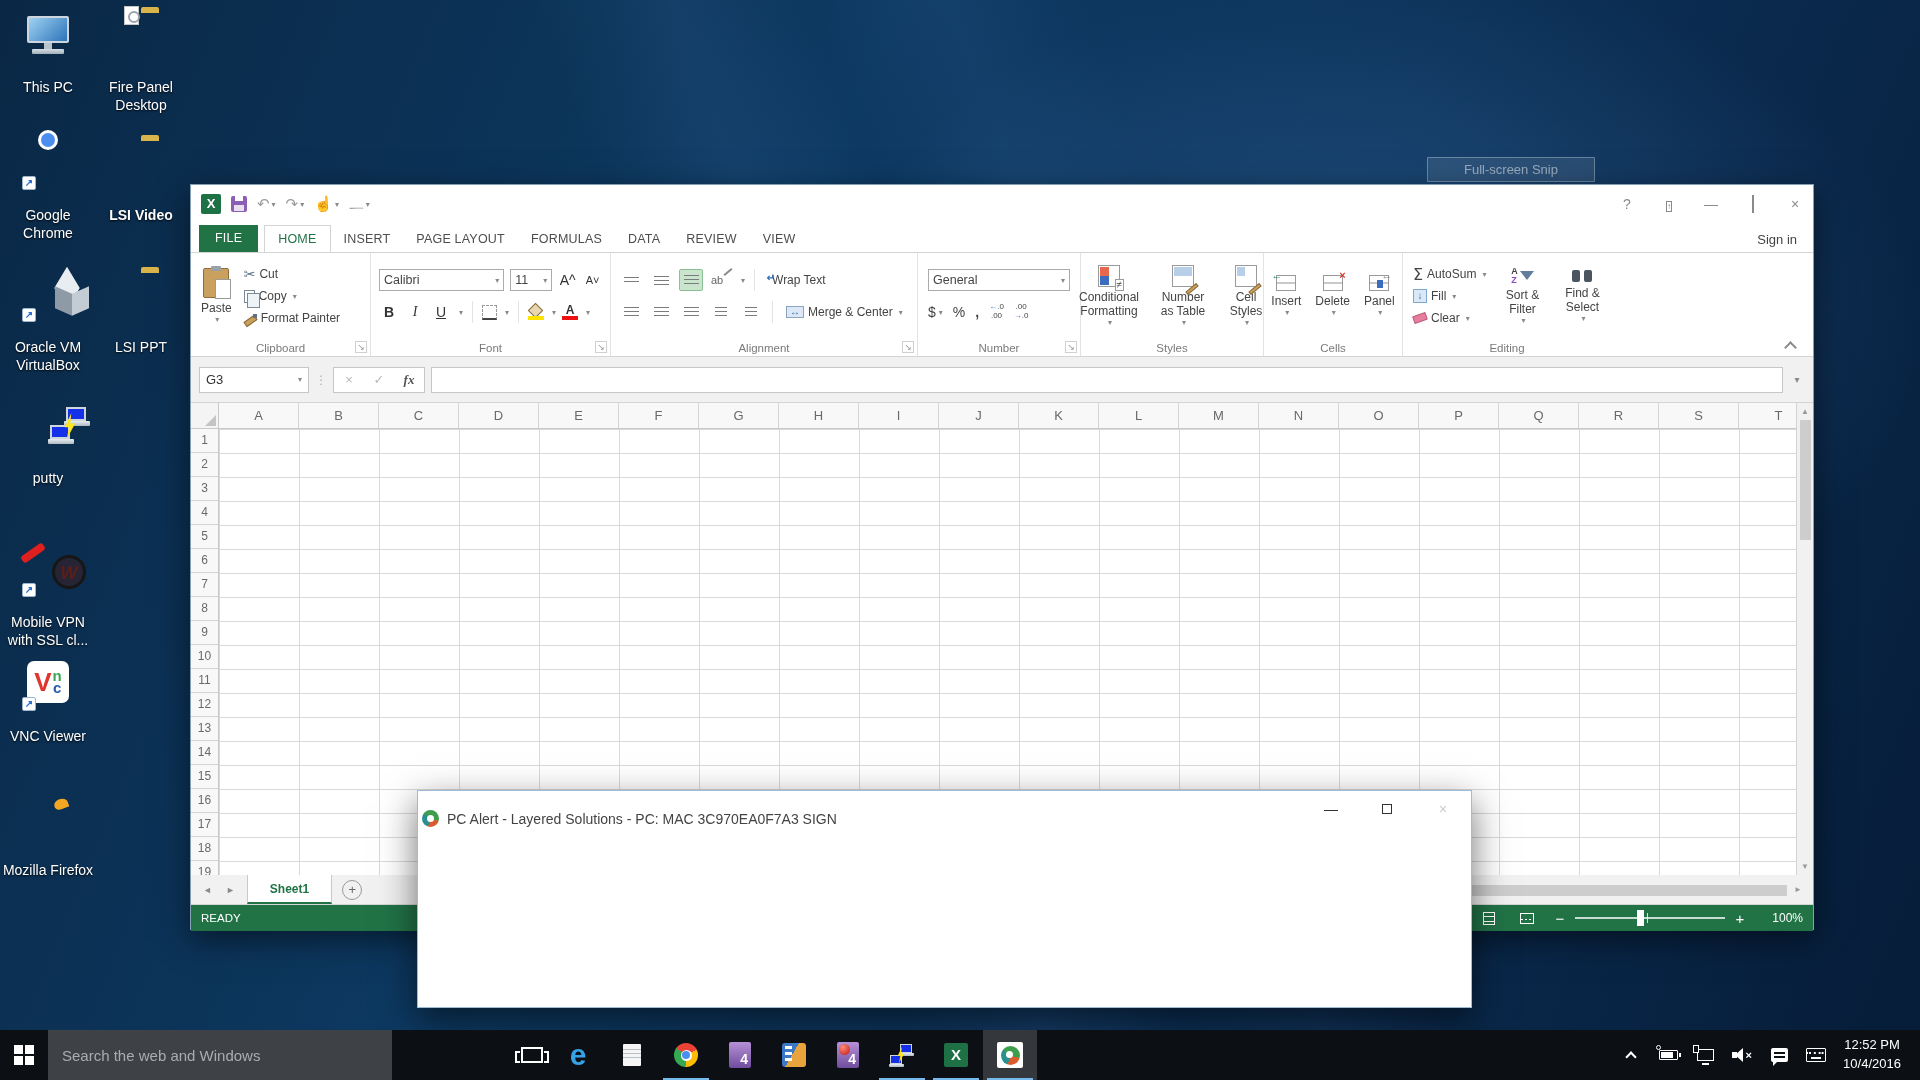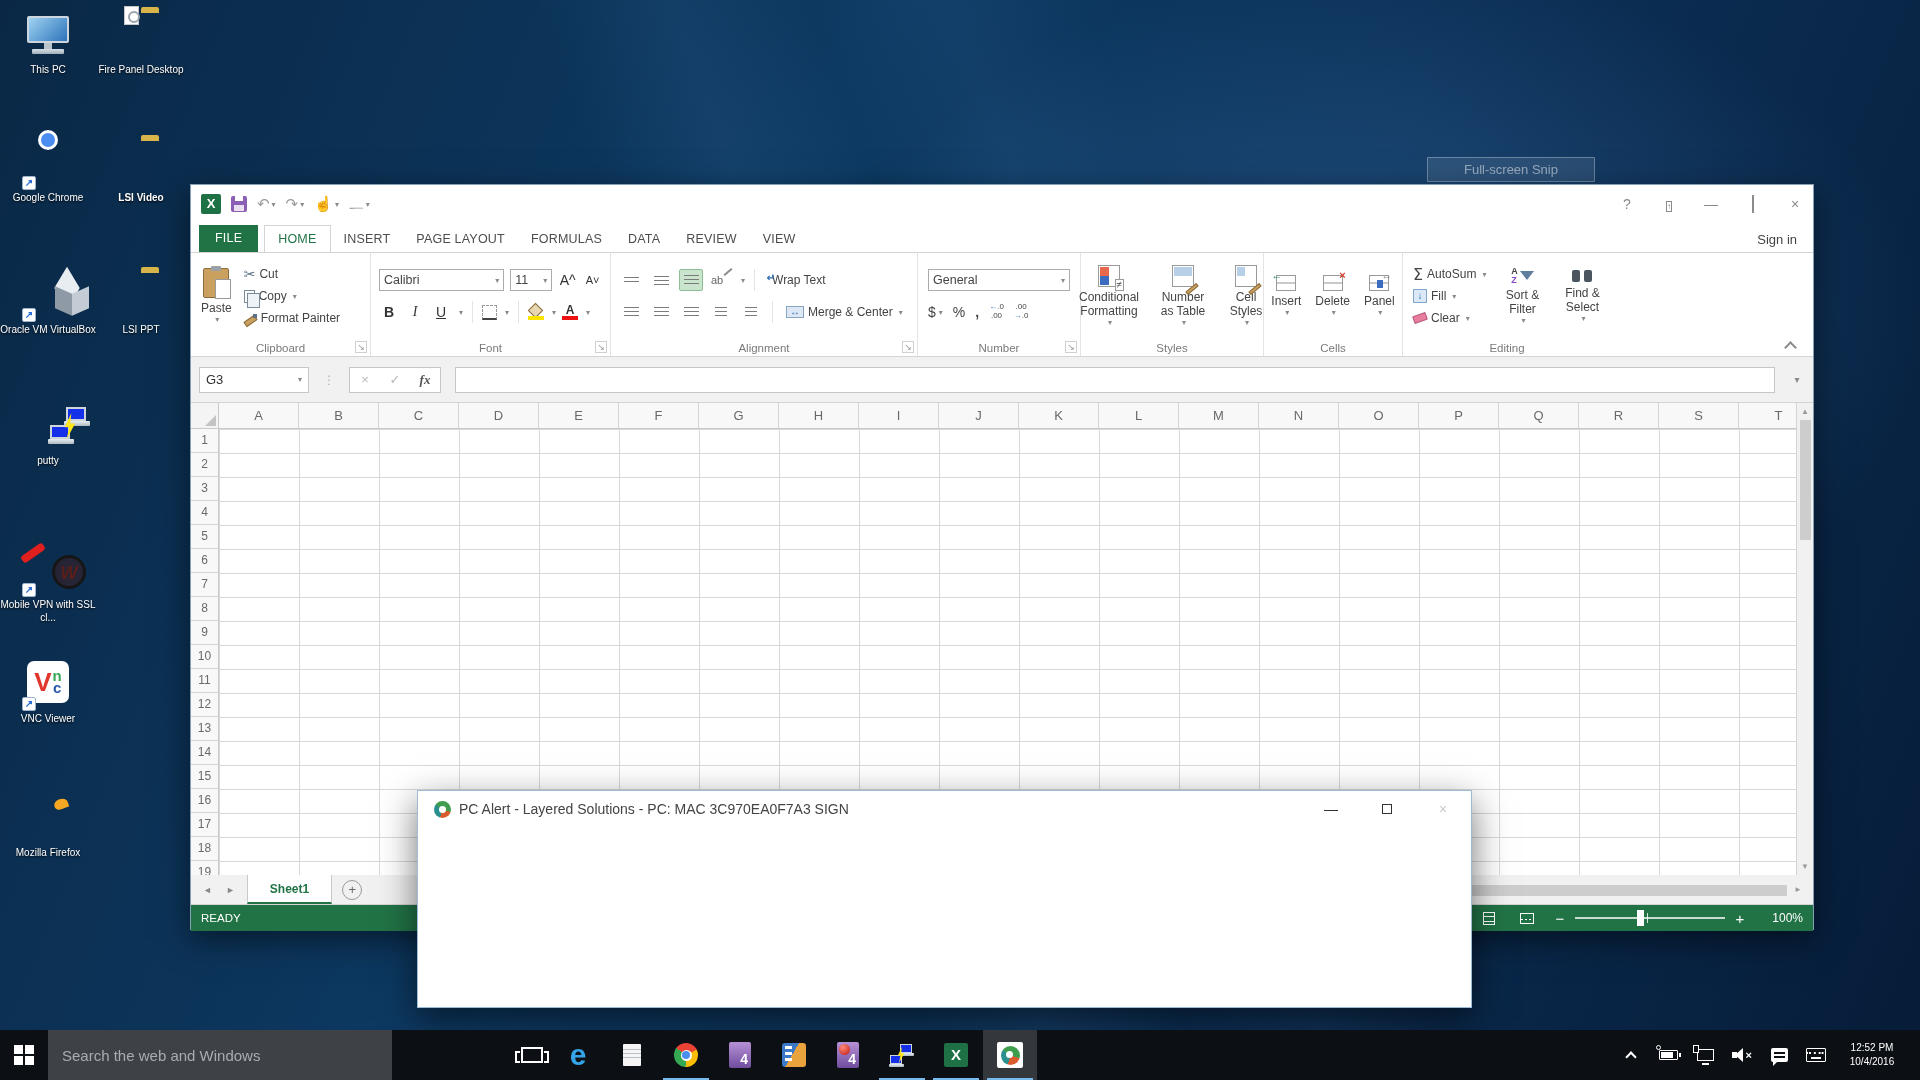--- a/index.html
+++ b/index.html
@@ -10,21 +10,21 @@
   #desktop{position:absolute;inset:0;
     background:
       radial-gradient(900px 600px at 72% 30%, rgba(90,160,230,.28), transparent 60%),
       linear-gradient(112deg,#0a2846 0%,#0d3a63 38%,#0c3158 62%,#061c38 100%);}
   #desktop::before{content:"";position:absolute;inset:0;
     background:linear-gradient(70deg, transparent 40%, rgba(120,180,255,.07) 46%, transparent 52%,
       rgba(120,180,255,.05) 58%, transparent 64%);}
 
   
   .desk-item{position:absolute;width:96px;text-align:center;cursor:pointer}
-  .desk-item .dlabel{margin-top:4px;font-size:10px;color:#fff;text-shadow:0 1px 2px rgba(0,0,0,.9);line-height:1.25}
+  .desk-item .dlabel{margin-top:19px;font-size:14px;color:#fff;text-shadow:0 1px 2px rgba(0,0,0,.9);line-height:1.25}
   .dicon{position:relative;width:48px;height:48px;margin:0 auto}
   .sc{position:absolute;left:-2px;bottom:-2px;width:14px;height:14px;background:#fff;border:1px solid #9db4cc;border-radius:2px;
       font-size:10px;line-height:12px;color:#2a6fd4;font-weight:bold}
   
   .mon-s{position:absolute;left:3px;top:4px;width:42px;height:27px;border:2px solid #cdd6de;border-radius:2px;background:linear-gradient(135deg,#9fd2f2,#2d74ba)}
   .mon-n{position:absolute;left:20px;top:31px;width:8px;height:6px;background:#b9c4cc}
   .mon-f{position:absolute;left:8px;top:37px;width:32px;height:5px;background:linear-gradient(#d6dee4,#9fb0bc);border-radius:1px}
   
   .fold{position:relative;width:44px;height:33px;margin:9px auto 0}
   .fold .bk{position:absolute;inset:0;background:#d9b44a;border-radius:2px}
@@ -157,21 +157,21 @@
   .i-sort .az{display:flex;flex-direction:column;font-size:9px;font-weight:bold;line-height:1;color:#444}
   .i-sort .az .z{color:#8b4ac9}
   .funnel{width:0;height:0;border-left:7px solid transparent;border-right:7px solid transparent;border-top:9px solid #607d9e;position:relative}
   .i-find{position:relative;width:20px;height:14px}
   .i-find::before,.i-find::after{content:"";position:absolute;top:1px;width:8px;height:12px;background:#4a5560;border-radius:2px}
   .i-find::before{left:0}.i-find::after{right:0}
   .rib-collapse{position:absolute;right:18px;bottom:6px;width:10px;height:10px;cursor:pointer}
   .rib-collapse::before{content:"";position:absolute;left:1px;top:3px;width:7px;height:7px;border-top:2px solid #8a8a8a;border-left:2px solid #8a8a8a;transform:rotate(45deg)}
 
   
-  .xl-formula{height:46px;background:#f1f1f1;display:flex;align-items:center;padding:0 8px;gap:14px;border-bottom:1px solid #d4d4d4}
+  .xl-formula{height:46px;background:#f1f1f1;display:flex;align-items:center;padding:0 8px;gap:6px;border-bottom:1px solid #d4d4d4}
   .namebox{width:110px;height:26px;background:#fff;border:1px solid #c6c6c6;display:flex;align-items:center;justify-content:space-between;padding:0 6px;font-size:13px;color:#333}
   .fdots{color:#b0b0b0;font-size:12px}
   .fbtns{height:26px;background:#fff;border:1px solid #c6c6c6;display:flex;align-items:center}
   .fbtns span{width:30px;text-align:center;color:#b8b8b8;font-size:13px;cursor:pointer}
   .fbtns .fx{color:#555;font-family:"Liberation Serif",serif;font-style:italic;font-weight:bold}
   .finput{flex:1;height:26px;background:#fff;border:1px solid #c6c6c6}
   .fexpand{color:#8a8a8a;font-size:10px;width:16px;text-align:center;cursor:pointer}
 
   
   .xl-gridarea{position:relative;height:472px;background:#fff;overflow:hidden}
@@ -213,21 +213,21 @@
   .zoomline{display:flex;align-items:center;gap:8px}
   .ztrack{position:relative;width:150px;height:2px;background:rgba(255,255,255,.75)}
   .zthumb{position:absolute;left:62px;top:-7px;width:7px;height:16px;background:#fff;cursor:grab}
   .zmark{position:absolute;left:72px;top:-4px;width:1px;height:10px;background:rgba(255,255,255,.8)}
   .zbtn{font-size:15px;cursor:pointer;width:14px;text-align:center}
   .zpct{width:42px;text-align:right;font-size:12px}
 
   
   #alert-win{position:absolute;left:417px;top:790px;width:1055px;height:218px;background:#fff;border:1px solid #9ebcd8;
     box-shadow:0 12px 34px rgba(0,0,0,.55)}
-  .al-titlebar{height:36px;display:flex;align-items:center;padding-left:16px;background:#fff;font-size:14px;color:#444}
+  .al-titlebar{height:36px;display:flex;align-items:flex-end;padding-left:4px;background:#fff;font-size:14px;color:#444}
   .swirl{width:17px;height:17px;border-radius:50%;background:conic-gradient(#3f9d4e 0 30%,#d95b2e 30% 55%,#2a8f8f 55% 85%,#3f9d4e 85%);position:relative;margin-right:8px}
   .swirl::after{content:"";position:absolute;left:5px;top:5px;width:7px;height:7px;border-radius:50%;background:#fff}
   .al-ctrls{margin-left:auto;display:flex;height:36px}
   .al-ctrls .wc{width:56px;text-align:center;line-height:36px;font-size:14px;color:#333;cursor:pointer}
   .al-ctrls .wc.max span{display:inline-block;width:10px;height:10px;border:1.5px solid #333}
   .al-ctrls .wc.dis{color:#c9c9c9;cursor:default}
   .al-body{position:absolute;left:9px;right:9px;top:43px;bottom:11px;display:flex;align-items:center;justify-content:center;overflow:hidden}
   .al-msg{font-size:145px;font-weight:400;letter-spacing:2px;transform:scaleX(.8);white-space:nowrap;line-height:1}
 
   
@@ -275,21 +275,21 @@
   .vol{position:relative;width:22px;height:14px}
   .vol .sq{position:absolute;left:0;top:4px;width:5px;height:6px;background:#fff}
   .vol .trig{position:absolute;left:3px;top:0;width:0;height:0;border-top:7px solid transparent;border-bottom:7px solid transparent;border-right:8px solid #fff}
   .vol .x{position:absolute;right:0;top:1px;color:#fff;font-size:11px;font-weight:bold}
   .ac{position:relative;width:17px;height:14px;background:#fff;border-radius:2px}
   .ac::before{content:"";position:absolute;left:2px;bottom:-4px;border-left:5px solid #fff;border-bottom:5px solid transparent}
   .ac::after{content:"";position:absolute;left:3px;top:4px;width:11px;height:1.5px;background:#0c0f14;box-shadow:0 4px 0 #0c0f14}
   .kbd{width:24px;height:14px;border:1.5px solid #fff;border-radius:1px;background:
      repeating-linear-gradient(to right,#fff 0 2px,transparent 2px 5px);background-size:70% 2px;background-position:2px 3px;background-repeat:repeat-x;position:relative}
   .kbd::after{content:"";position:absolute;left:4px;bottom:2px;right:4px;height:2px;background:#fff}
-  #clock{position:absolute;right:2px;top:0;width:92px;height:50px;display:flex;flex-direction:column;align-items:center;justify-content:center;color:#fff;font-size:10px;line-height:1.45;cursor:pointer}
+  #clock{position:absolute;right:2px;top:0;width:92px;height:50px;display:flex;flex-direction:column;align-items:center;justify-content:center;color:#fff;font-size:13px;line-height:1.45;cursor:pointer}
 </style>
 </head>
 <body>
 
 <div id="desktop">
 
   <div id="desktop-icons">
       <div class="desk-item" style="left: 0px; top: 12px;">
         <div class="dicon">
           <span class="mon-s"></span>

